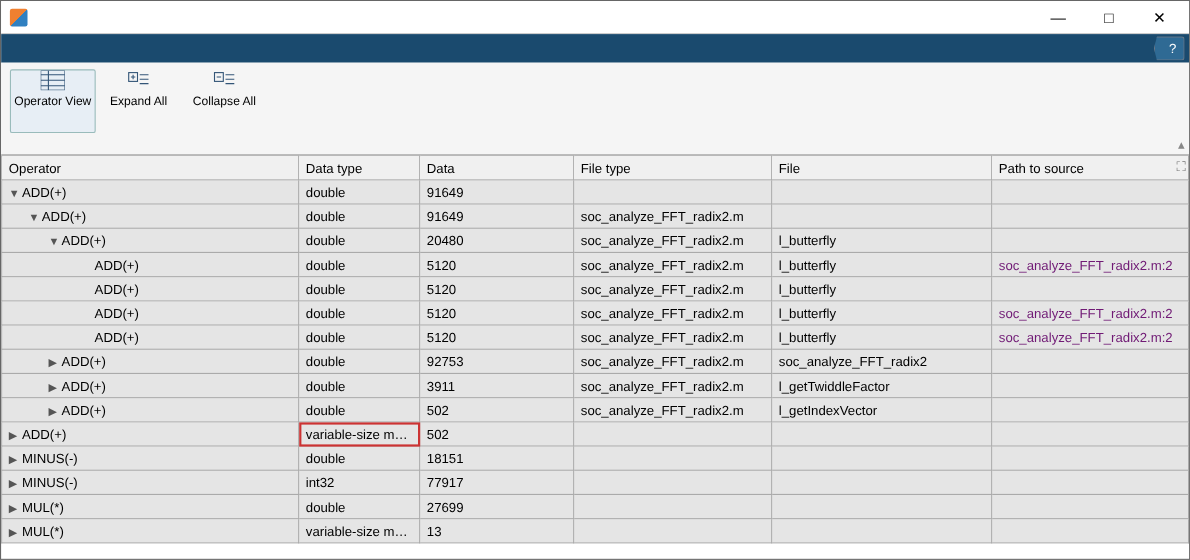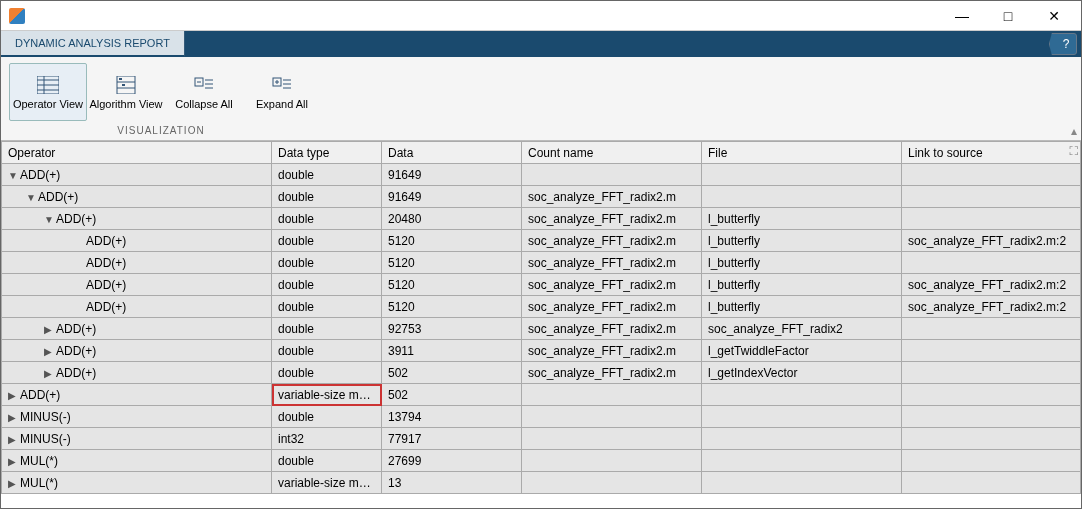--- a/index.html
+++ b/index.html
@@ -74,21 +74,21 @@
     display: flex;
     align-items: flex-start;
   }
   .toolbtn {
     width: 78px;
     height: 58px;
     display: flex;
     flex-direction: column;
     align-items: center;
     justify-content: flex-start;
-    padding-top: 12px;
+    padding-top: 0;
     font-size: 11px;
     text-align: center;
     border: 1px solid transparent;
     cursor: default;
   }
   .toolbtn.active {
     background: #e7eef5;
     border: 1px solid #9bb;
     border-radius: 2px;
   }
@@ -145,107 +145,95 @@
     width:10px;
     color:#555;
     font-size:10px;
     margin-right:2px;
   }
   .indent-0 { padding-left: 6px !important; }
   .indent-1 { padding-left: 24px !important; }
   .indent-2 { padding-left: 42px !important; }
   .indent-3 { padding-left: 72px !important; }
 
-  .link { color: #000000; text-decoration: none; }
+  .link { color: #701a75; text-decoration: none; }
   .highlight-cell {
     outline: 2px solid #c33;
     outline-offset: -2px;
   }
 </style>
 </head>
 <body>
 
 <div class="titlebar">
   <div class="app-icon"></div>
   <div class="title">Algorithm Analyzer Report</div>
   <div class="winbtn">—</div>
   <div class="winbtn">□</div>
   <div class="winbtn">✕</div>
 </div>
 
 <div class="tabstrip">
-  <div class="tab">DYNAMIC ANALYSIS REPORT</div>
   <div class="help">?</div>
 </div>
 
 <div class="toolstrip">
   <div class="toolgroup">
     <div class="toolbtn active">
       <svg width="22" height="18">
           <rect x="0" y="0" width="22" height="18" fill="none" stroke="#357" stroke-width="1"></rect>
           <line x1="0" y1="4" x2="22" y2="4" stroke="#357"></line>
           <line x1="0" y1="9" x2="22" y2="9" stroke="#357"></line>
           <line x1="0" y1="14" x2="22" y2="14" stroke="#357"></line>
           <line x1="7" y1="0" x2="7" y2="18" stroke="#357"></line>
         </svg>
       <span>Operator View</span>
     </div>
     <div class="toolbtn">
       <svg width="22" height="18">
-          <rect x="2" y="0" width="18" height="18" fill="none" stroke="#357"></rect>
-          <line x1="2" y1="6" x2="20" y2="6" stroke="#357"></line>
-          <line x1="2" y1="12" x2="20" y2="12" stroke="#357"></line>
-          <rect x="4" y="2" width="3" height="2" fill="#357"></rect>
-          <rect x="7" y="8" width="3" height="2" fill="#357"></rect>
+          <rect x="2" y="2" width="8" height="8" fill="none" stroke="#357"></rect>
+          <line x1="4" y1="6" x2="8" y2="6" stroke="#357"></line>
+          <line x1="6" y1="4" x2="6" y2="8" stroke="#357"></line>
+          <line x1="12" y1="4" x2="20" y2="4" stroke="#357"></line>
+          <line x1="12" y1="8" x2="20" y2="8" stroke="#357"></line>
+          <line x1="12" y1="12" x2="20" y2="12" stroke="#357"></line>
         </svg>
-      <span>Algorithm View</span>
+      <span>Expand All</span>
     </div>
     <div class="toolbtn">
       <svg width="22" height="18">
           <rect x="2" y="2" width="8" height="8" fill="none" stroke="#357"></rect>
           <line x1="4" y1="6" x2="8" y2="6" stroke="#357"></line>
           <line x1="12" y1="4" x2="20" y2="4" stroke="#357"></line>
           <line x1="12" y1="8" x2="20" y2="8" stroke="#357"></line>
           <line x1="12" y1="12" x2="20" y2="12" stroke="#357"></line>
         </svg>
       <span>Collapse All</span>
     </div>
-    <div class="toolbtn">
-      <svg width="22" height="18">
-          <rect x="2" y="2" width="8" height="8" fill="none" stroke="#357"></rect>
-          <line x1="4" y1="6" x2="8" y2="6" stroke="#357"></line>
-          <line x1="6" y1="4" x2="6" y2="8" stroke="#357"></line>
-          <line x1="12" y1="4" x2="20" y2="4" stroke="#357"></line>
-          <line x1="12" y1="8" x2="20" y2="8" stroke="#357"></line>
-          <line x1="12" y1="12" x2="20" y2="12" stroke="#357"></line>
-        </svg>
-      <span>Expand All</span>
-    </div>
   </div>
-  <div class="grouplabel">VISUALIZATION</div>
   <div class="ribbon-marker">▴</div>
 </div>
 
 <table class="grid">
   <colgroup>
     <col class="col-op">
       <col class="col-dt">
       <col class="col-ct">
       <col class="col-fn">
       <col class="col-pt">
       <col class="col-ln">
   </colgroup>
   <thead>
     <tr>
       <th>Operator</th>
       <th>Data type</th>
       <th>Data</th>
-      <th>Count name</th>
+      <th>File type</th>
       <th>File</th>
-      <th><span>Link to source</span><span class="expand-corner">⛶</span></th>
+      <th><span>Path to source</span><span class="expand-corner">⛶</span></th>
     </tr>
   </thead>
   <tbody id="grid-body">
       <tr>
         <td class="indent-0"><span class="disclosure">▼</span><span>ADD(+)</span></td>
         <td>double</td>
         <td>91649</td>
         <td></td>
         <td></td>
         <td></td>
@@ -326,21 +314,21 @@
         <td class="indent-0"><span class="disclosure">▶</span><span>ADD(+)</span></td>
         <td class="highlight-cell">variable-size ma…</td>
         <td>502</td>
         <td></td>
         <td></td>
         <td></td>
       </tr>
       <tr>
         <td class="indent-0"><span class="disclosure">▶</span><span>MINUS(-)</span></td>
         <td>double</td>
-        <td>13794</td>
+        <td>18151</td>
         <td></td>
         <td></td>
         <td></td>
       </tr>
       <tr>
         <td class="indent-0"><span class="disclosure">▶</span><span>MINUS(-)</span></td>
         <td>int32</td>
         <td>77917</td>
         <td></td>
         <td></td>

